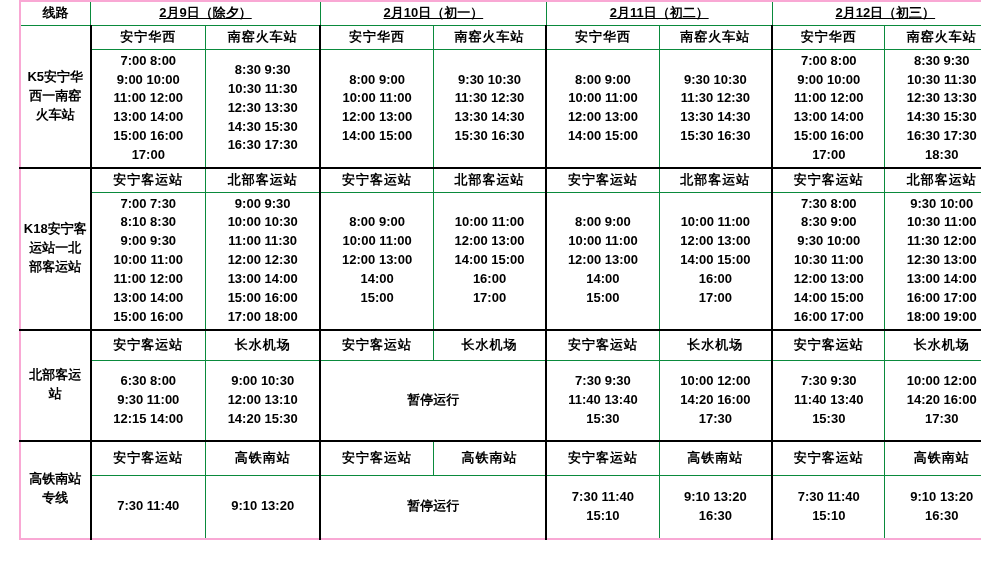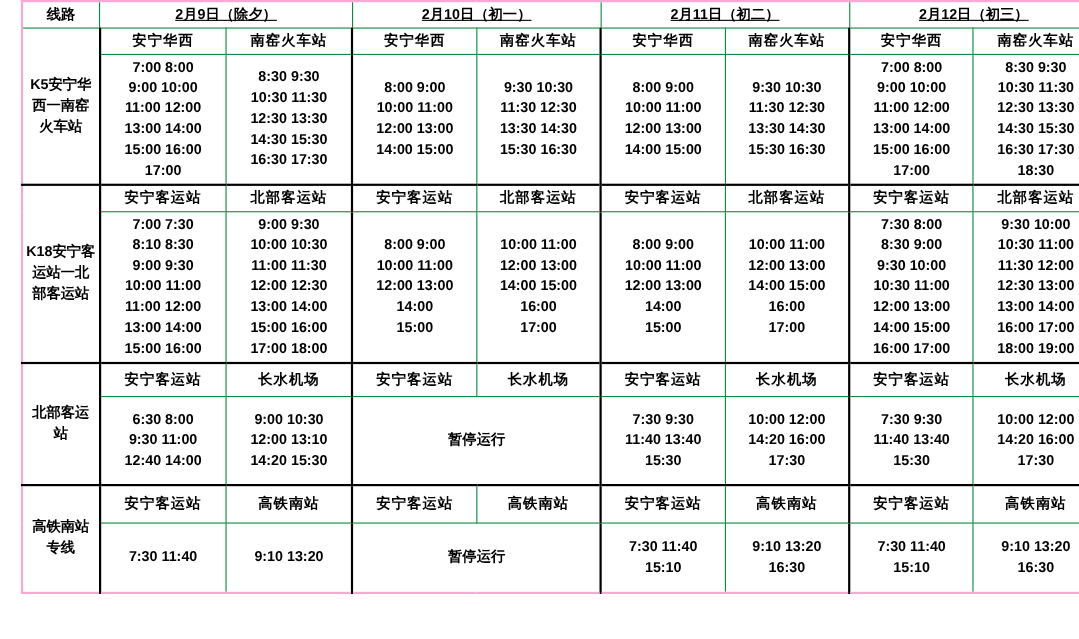--- a/index.html
+++ b/index.html
@@ -238,21 +238,21 @@
         <td class="station daysep-left rowsep-top">安宁客运站</td>
         <td class="station rowsep-top">长水机场</td>
         <td class="station daysep-left rowsep-top">安宁客运站</td>
         <td class="station rowsep-top">长水机场</td>
         <td class="station daysep-left rowsep-top">安宁客运站</td>
         <td class="station rowsep-top">长水机场</td>
       </tr>
       <tr>
         <td class="times">6:30  8:00
 9:30  11:00
-12:40  14:00</td>
+12:15  14:00</td>
         <td class="times">9:00  10:30
 12:00  13:10
 14:20  15:30</td>
         <td class="suspend daysep-left" colspan="2">暂停运行</td>
         <td class="times daysep-left">7:30  9:30
 11:40  13:40
 15:30</td>
         <td class="times">10:00  12:00
 14:20  16:00
 17:30</td>

